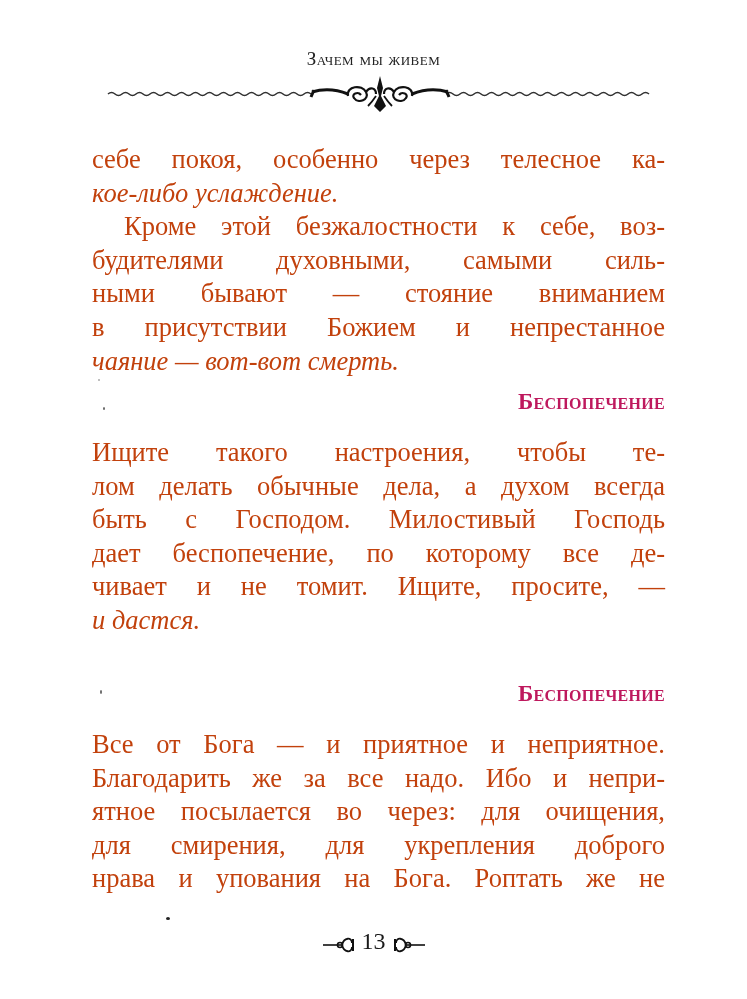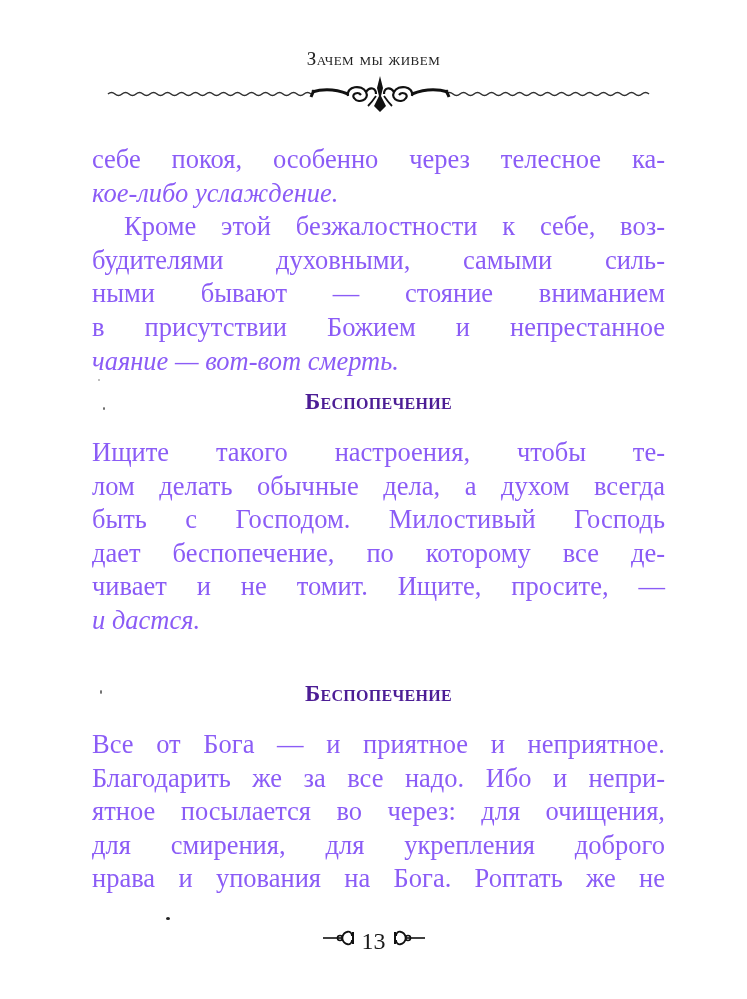--- a/index.html
+++ b/index.html
@@ -34,58 +34,58 @@
     height: 36px;
   }
   .text-block {
     position: absolute;
     left: 92px;
     width: 573px;
     font-size: 26.5px;
     line-height: 33.6px;
     text-align: justify;
     text-align-last: left;
-    color: #8b5cf6;
+    color: #c2410c;
   }
   .line {
     display: block;
     white-space: nowrap;
     text-align-last: justify;
     text-align: justify;
     height: 33.6px;
   }
   .line.last {
     text-align-last: left;
     font-style: italic;
   }
   .line.indent {
     padding-left: 32px;
   }
   .heading {
     position: absolute;
     left: 92px;
     width: 573px;
-    text-align: center;
+    text-align: right;
     font-size: 23px;
     font-weight: bold;
     font-variant: small-caps;
     letter-spacing: 0.3px;
-    color: #4c1d95;
+    color: #be185d;
   }
   .page-number {
     position: absolute;
     left: 0;
     width: 747px;
     top: 928px;
     text-align: center;
     font-size: 24px;
     color: #1a1a1a;
     display: flex;
     justify-content: center;
-    align-items: flex-start;
+    align-items: flex-end;
     gap: 6px;
   }
   .pn-orn {
     width: 34px;
     height: 20px;
   }
   .speck {
     position: absolute;
     background: #666;
     border-radius: 50%;

